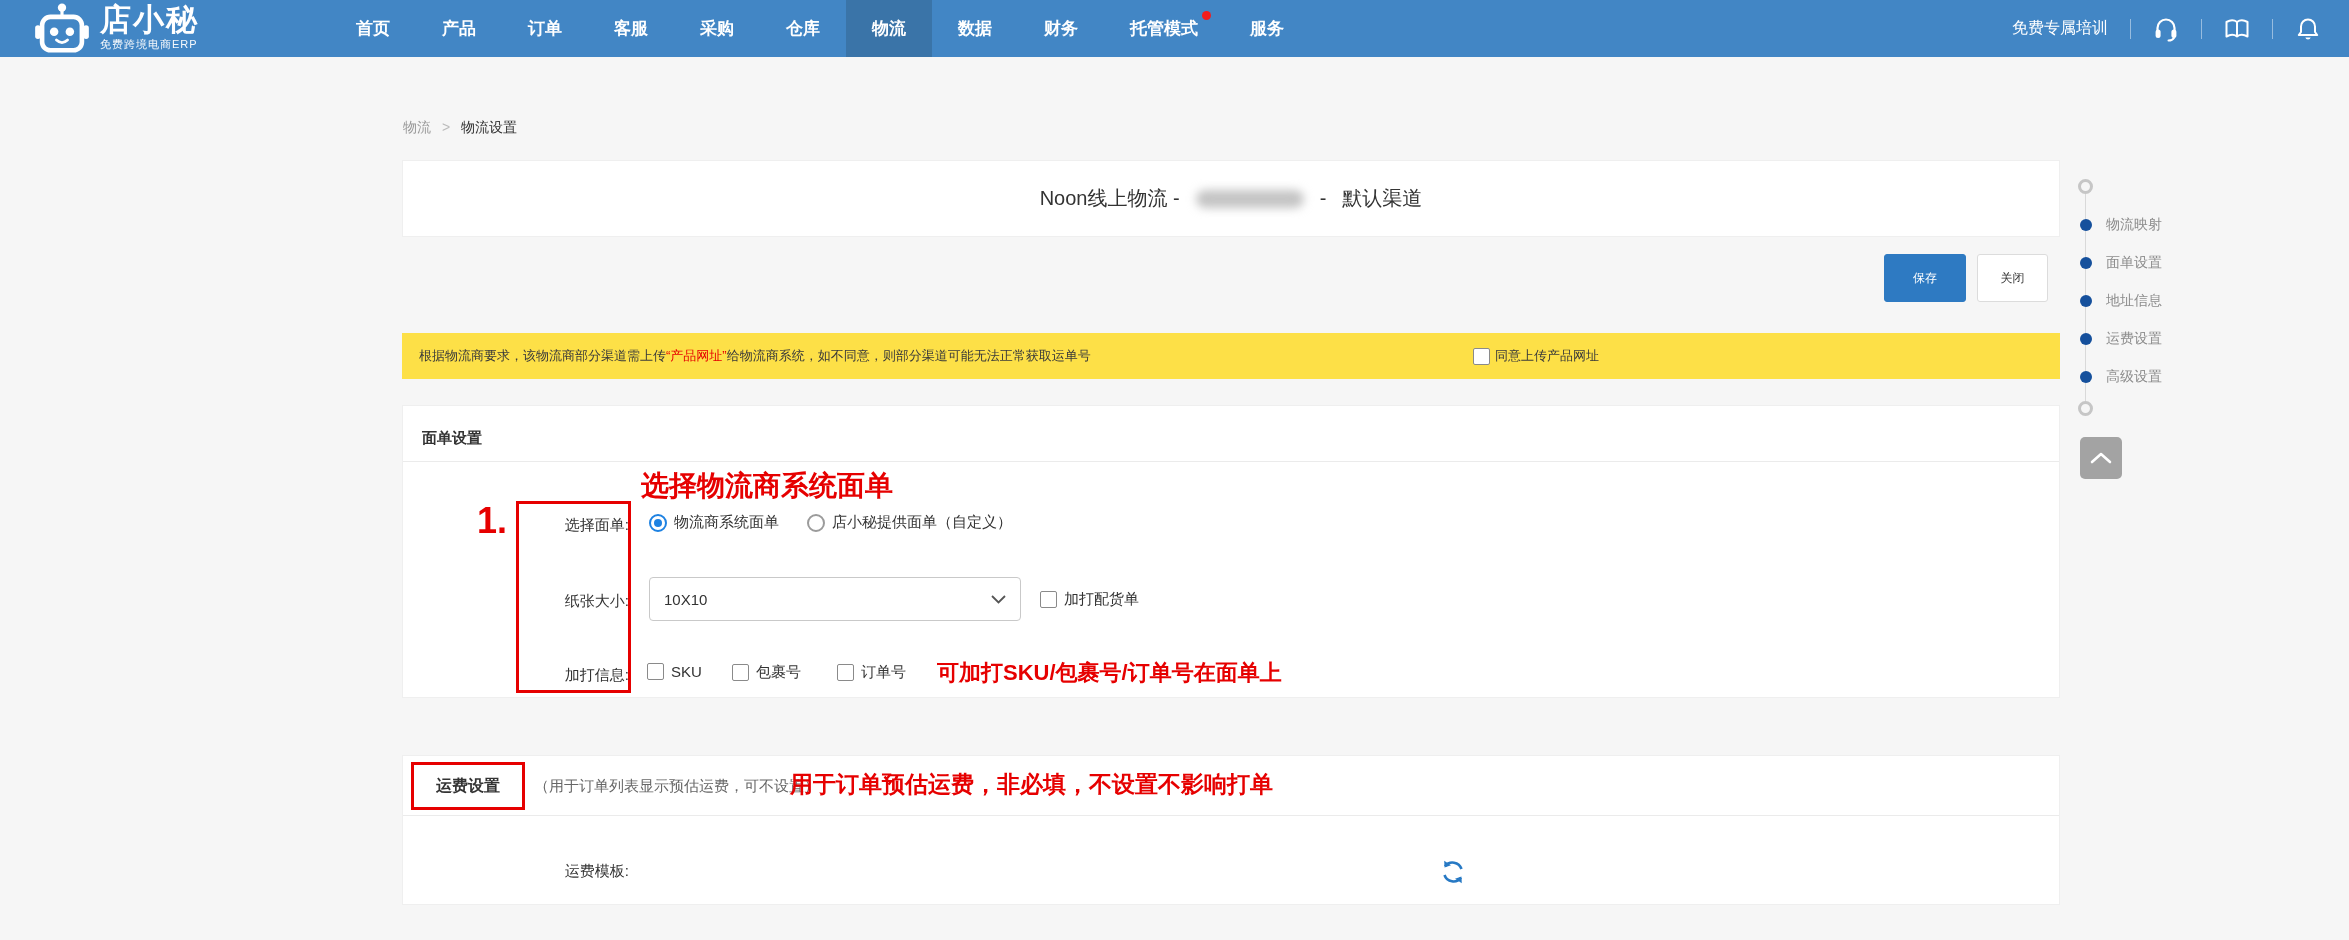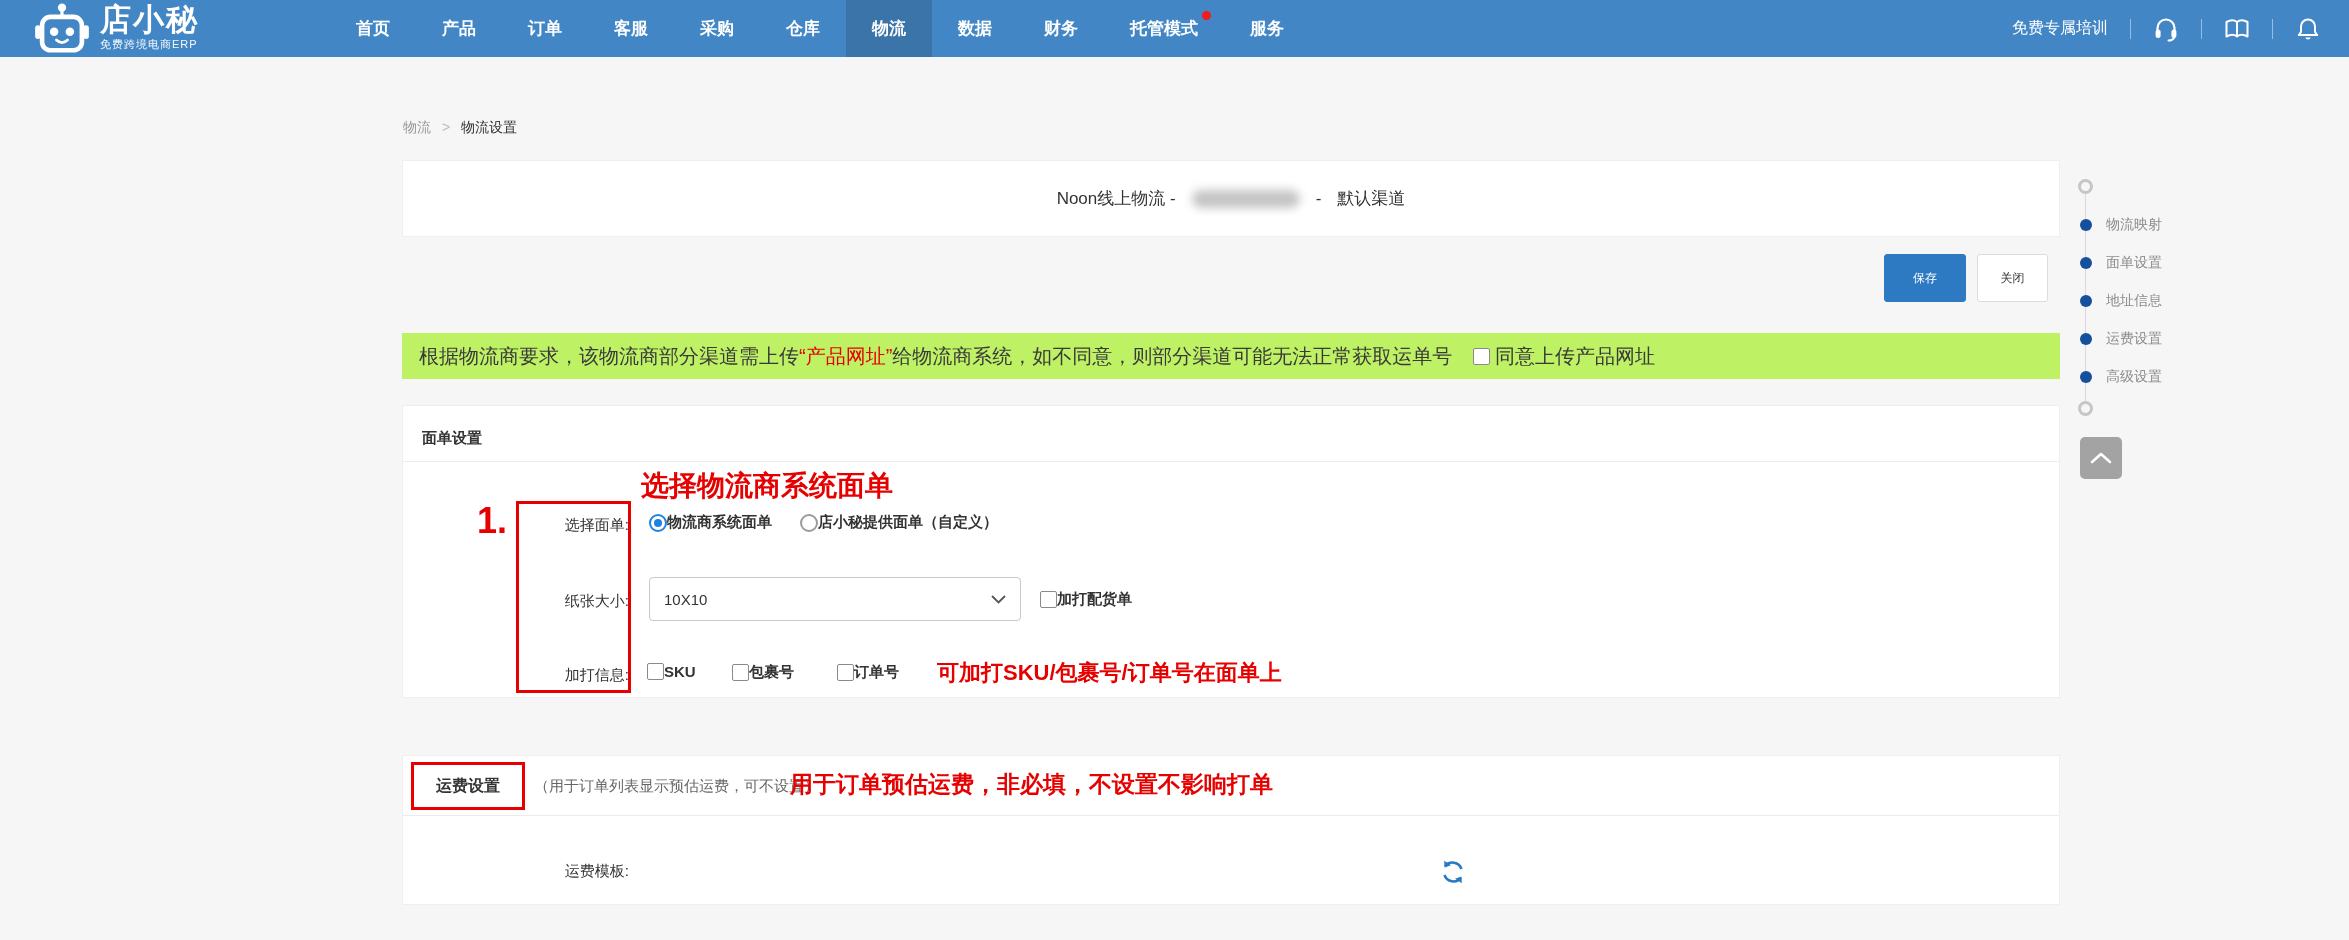--- a/index.html
+++ b/index.html
@@ -31,36 +31,36 @@
   
   .breadcrumb { position:absolute; left:403px; top:119px; font-size:14px; }
   .bc-parent { color:#999; cursor:pointer; }
   .bc-sep { color:#bbb; margin:0 7px; }
   .bc-current { color:#333; }
   
   .titlebar {
     position:absolute; left:402px; top:160px; width:1658px; height:77px;
     background:#fff; border:1px solid #efefef;
     display:flex; align-items:center; justify-content:center;
-    font-size:17px; color:#333;
+    font-size:20px; color:#333;
   }
   .redacted { display:inline-block; width:108px; height:18px; margin:0 16px; border-radius:9px;
     background:#c4c4c4; filter:blur(5px); }
   .mid-sep { margin-right:16px; }
   
   .actions { position:absolute; left:1884px; top:254px; display:flex; }
   .btn { height:48px; font-size:12px; border-radius:3px; cursor:pointer;
     font-family:inherit; }
   .btn-save { width:82px; background:#2e7ac2; border:1px solid #2e7ac2; color:#fff; margin-right:11px; }
   .btn-close { width:71px; background:#fff; border:1px solid #dcdcdc; color:#333; }
   
   .notice {
     position:absolute; left:402px; top:333px; width:1658px; height:46px;
-    background:#bef264; display:flex; align-items:center; padding-left:17px;
-    font-size:20px; color:#3a3a3a;
+    background:#fde047; display:flex; align-items:center; padding-left:17px;
+    font-size:13px; color:#3a3a3a;
   }
   .red-inline { color:#e60000; }
   .agree { position:absolute; left:1071px; display:flex; align-items:center; cursor:pointer; }
   .checkbox { width:17px; height:17px; border:1px solid #8a8a8a; border-radius:2px; background:#fff; flex:none; }
   .agree .cb-label { margin-left:5px; }
   
   .card { position:absolute; left:402px; width:1658px; background:#fff; border:1px solid #efefef; }
   .card-label { top:405px; height:293px; }
   .card-freight { top:755px; height:150px; }
   .card-title { position:absolute; left:19px; top:23px; font-size:15px; font-weight:bold; color:#333; }
@@ -70,21 +70,21 @@
   .ann-title { position:absolute; left:238px; top:52px; font-size:28px;margin-top:9px; }
   .step-num { position:absolute; left:74px; top:94px; font-size:36px; color:#e60000; font-weight:bold; }
   .red-box { position:absolute; border:3px solid #e60000; }
   .red-box-labels { left:113px; top:95px; width:115px; height:192px; }
   .form-label { position:absolute; width:110px; text-align:right; font-size:15px; color:#333; white-space:nowrap; }
   
   .radio-group { position:absolute; left:246px; top:107px; display:flex; align-items:center; }
   .radio { width:18px; height:18px; border-radius:50%; border:2px solid #9b9b9b; background:#fff; position:relative; flex:none; cursor:pointer; }
   .radio.sel { border-color:#1e82e2; }
   .radio.sel::after { content:''; position:absolute; left:3px; top:3px; width:8px; height:8px; border-radius:50%; background:#1e82e2; }
-  .ctl-label { white-space:nowrap;font-weight:bold; }
+  .ctl-label { margin-left:7px; white-space:nowrap; }
   .radio-item { display:flex; align-items:center; margin-right:28px; cursor:pointer; }
   
   .select {
     position:absolute; width:372px; height:44px; border:1px solid #c9c9c9; border-radius:4px; background:#fff;
     display:flex; align-items:center; padding:0 14px; font-size:15px; cursor:pointer;
   }
   .select .chev { margin-left:auto; }
   .placeholder { color:#a8a8a8; }
   .check-item { position:absolute; display:flex; align-items:center; cursor:pointer; }
   

